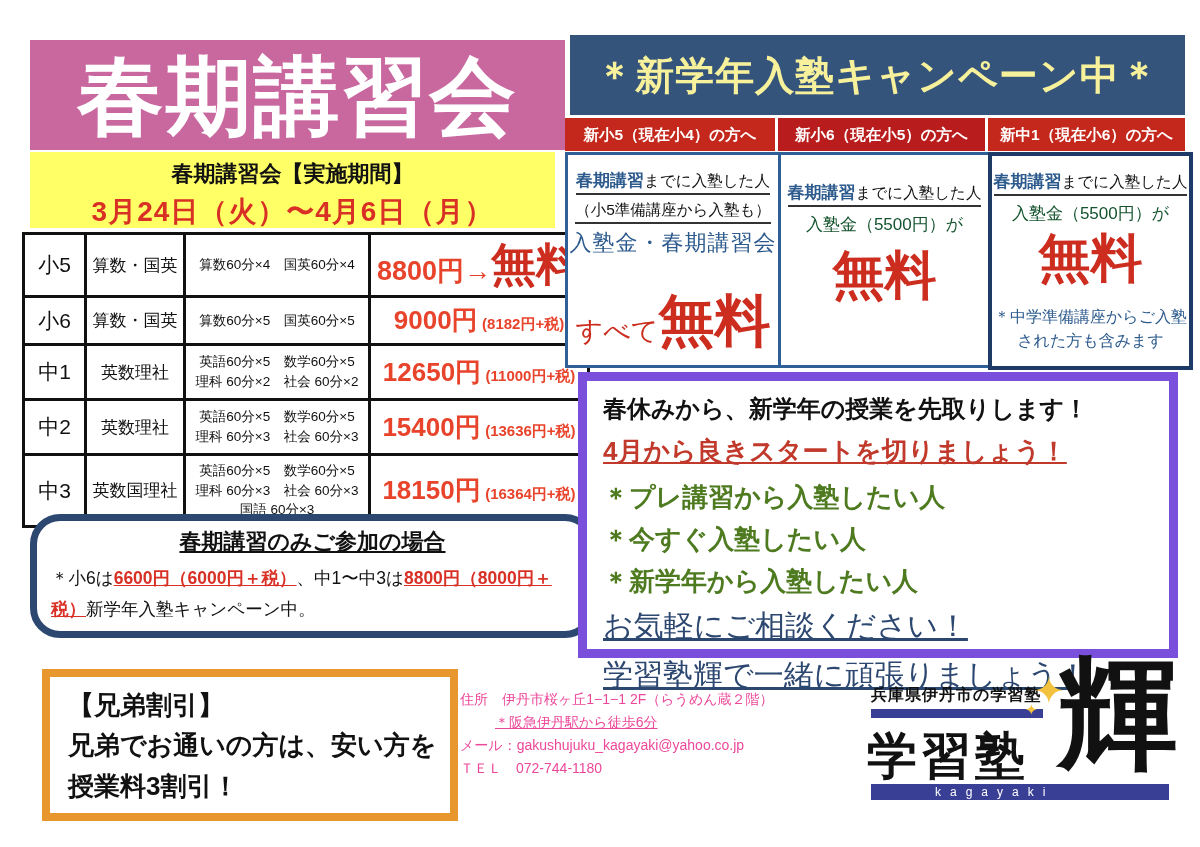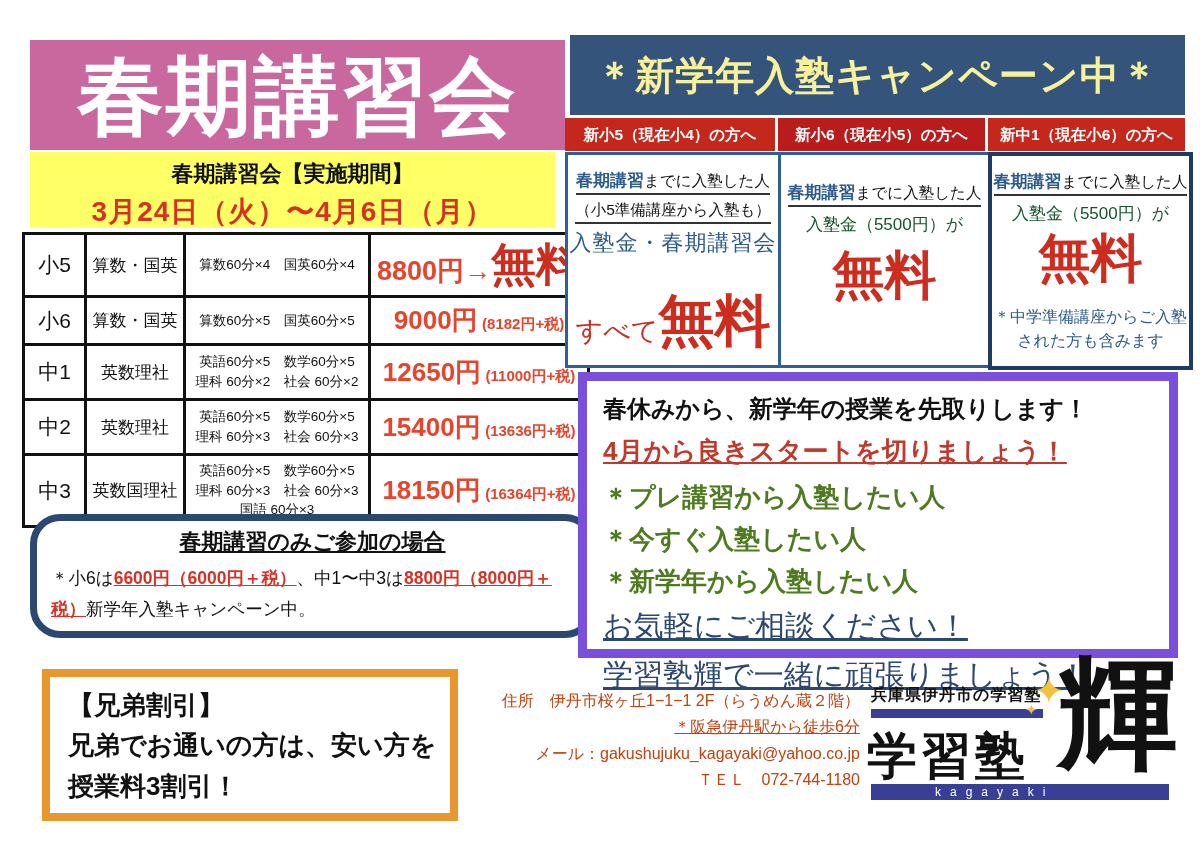--- a/index.html
+++ b/index.html
@@ -58,21 +58,21 @@
   .mt1{margin-top:14px;} .mt2{margin-top:26px;}
 
   .promo-box{left:578px;top:372px;width:566px;height:244px;border:9px solid #7a4fdb;background:#fff;
     padding:12px 0 12px 16px;}
   .promo-l1{font-size:24px;font-weight:bold;color:#111;margin-bottom:9px;}
   .promo-l2{font-size:26px;font-weight:bold;color:#c0392b;text-decoration:underline;margin-bottom:11px;}
   .promo-bullet{font-size:26px;font-weight:bold;color:#4e7a20;margin-bottom:7px;}
   .promo-navy{font-size:30px;color:#2c4770;text-decoration:underline;margin-bottom:8px;}
 
   
-  .address{left:460px;top:688px;width:400px;font-size:16px;line-height:1.65;color:#c2410c;text-align:right;}
+  .address{left:460px;top:688px;width:400px;font-size:14px;line-height:1.65;color:#ec4899;}
   .addr-indent{margin-left:35px;text-decoration:underline;}
 
   .logo{left:865px;top:685px;width:320px;height:125px;}
   .logo-tagline{position:absolute;left:6px;top:0;font-size:16px;font-weight:bold;color:#111;letter-spacing:1px;}
   .logo-bar1{position:absolute;left:6px;top:24px;width:172px;height:9px;background:#3a3f96;}
   .logo-name{position:absolute;left:2px;top:38px;font-size:50px;font-weight:bold;color:#111;letter-spacing:4px;}
   .logo-bar2{position:absolute;left:6px;top:99px;width:298px;height:16px;background:#3a3f96;}
   .logo-romaji{position:absolute;left:70px;top:100px;font-size:12px;color:#fff;letter-spacing:9px;}
   .logo-big{position:absolute;left:192px;top:-32px;font-size:122px;font-weight:bold;color:#111;line-height:1;}
   .sparkle-big{position:absolute;left:168px;top:-16px;font-size:38px;color:#f2c23e;}

